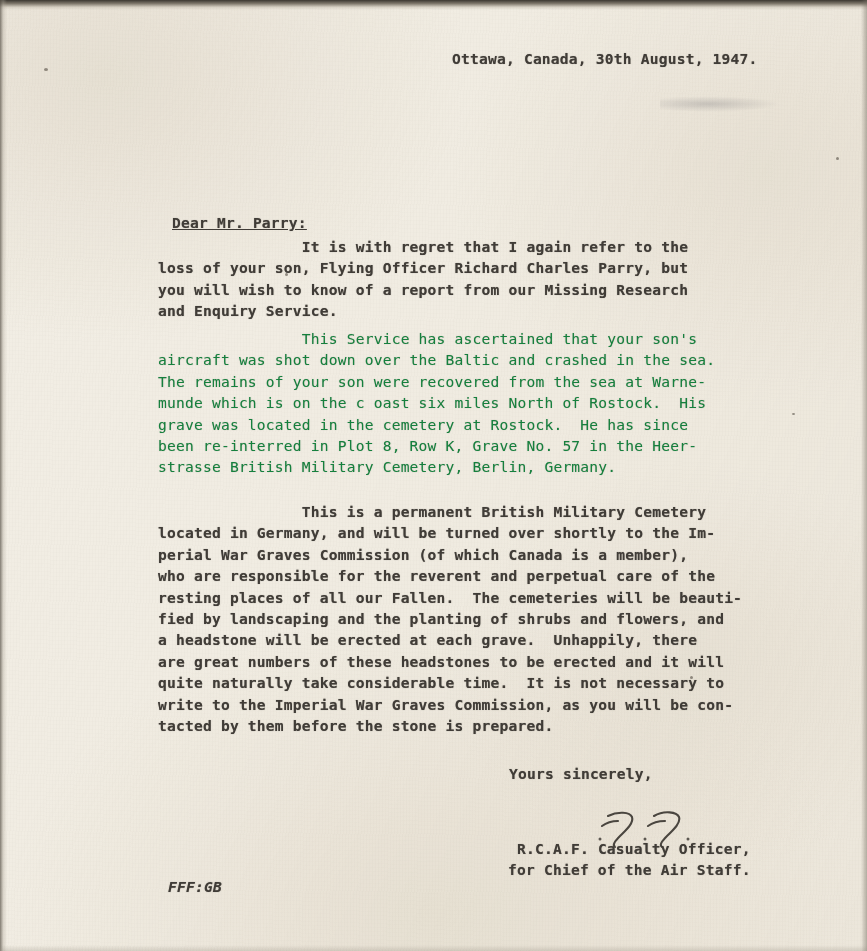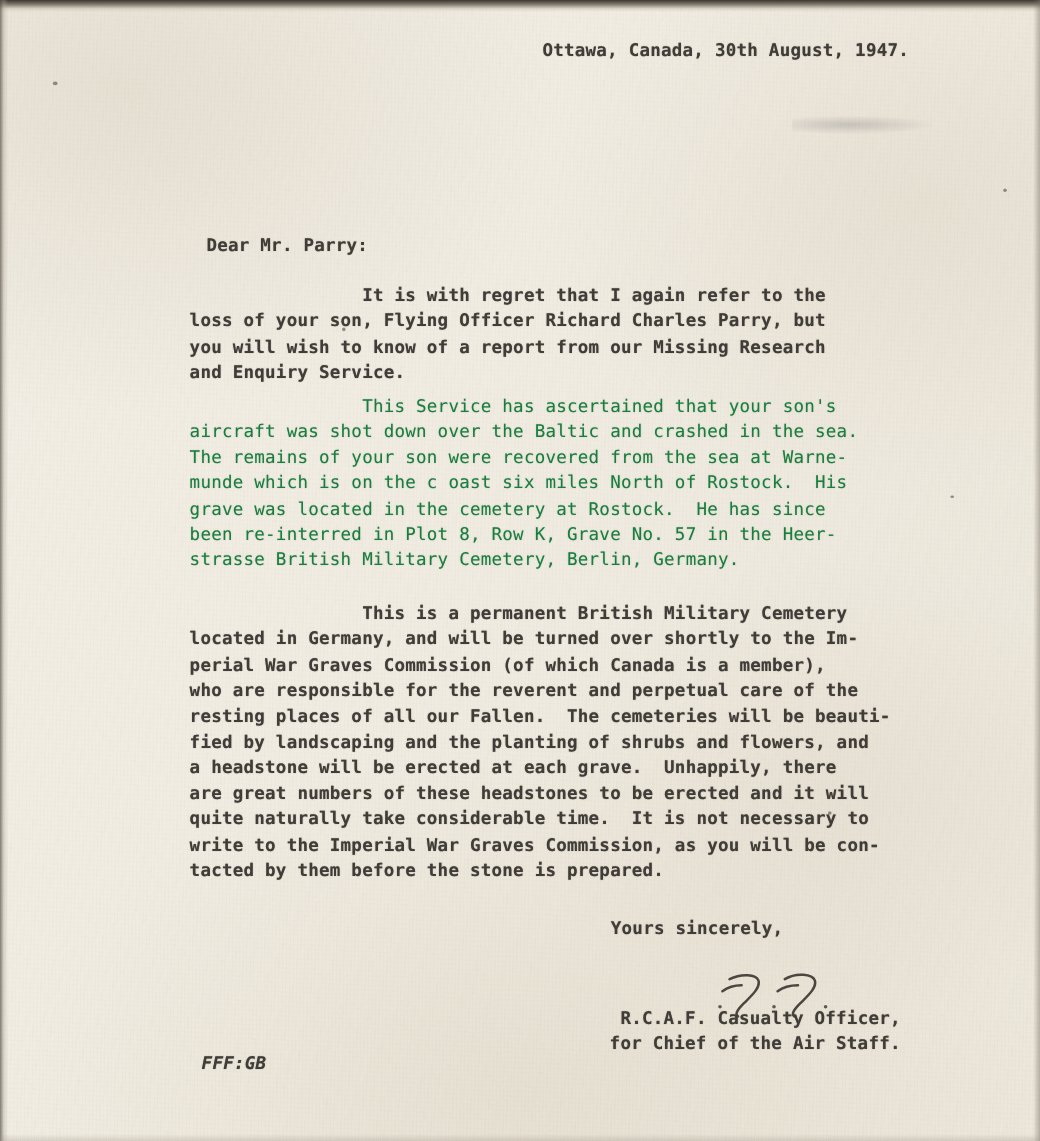--- a/index.html
+++ b/index.html
@@ -66,25 +66,25 @@
     font-size: 14.6px;
     line-height: 21.4px;
     letter-spacing: 0.2px;
     white-space: pre;
     color: #403c37;
     text-shadow: 0 0 0.9px rgba(60,56,50,0.55);
     font-weight: 700;
   }
   .tw.light { color: #15803d; font-weight: 400; text-shadow: 0 0 1.1px rgba(90,85,78,0.35); }
 
-  #dateline { left: 452px; top: 32px; text-align: right; }
+  #dateline { left: 452px; top: 48px; text-align: right; }
 
   #addressee { left: 172px; top: 97px; }
 
-  #salutation { left: 172px; top: 194px; }
+  #salutation { left: 172px; top: 212px; text-decoration: underline; }
 
   #para1 { left: 158px; top: 236px; }
   #para2 { left: 158px; top: 328px; }
   #para3 { left: 158px; top: 481px; margin-top: 20px; }
   #para4 { left: 158px; top: 708px; }
 
   #closing { left: 509px; top: 763px; }
 
   #signature-block { left: 508px; top: 838px; text-align: right; }
 

